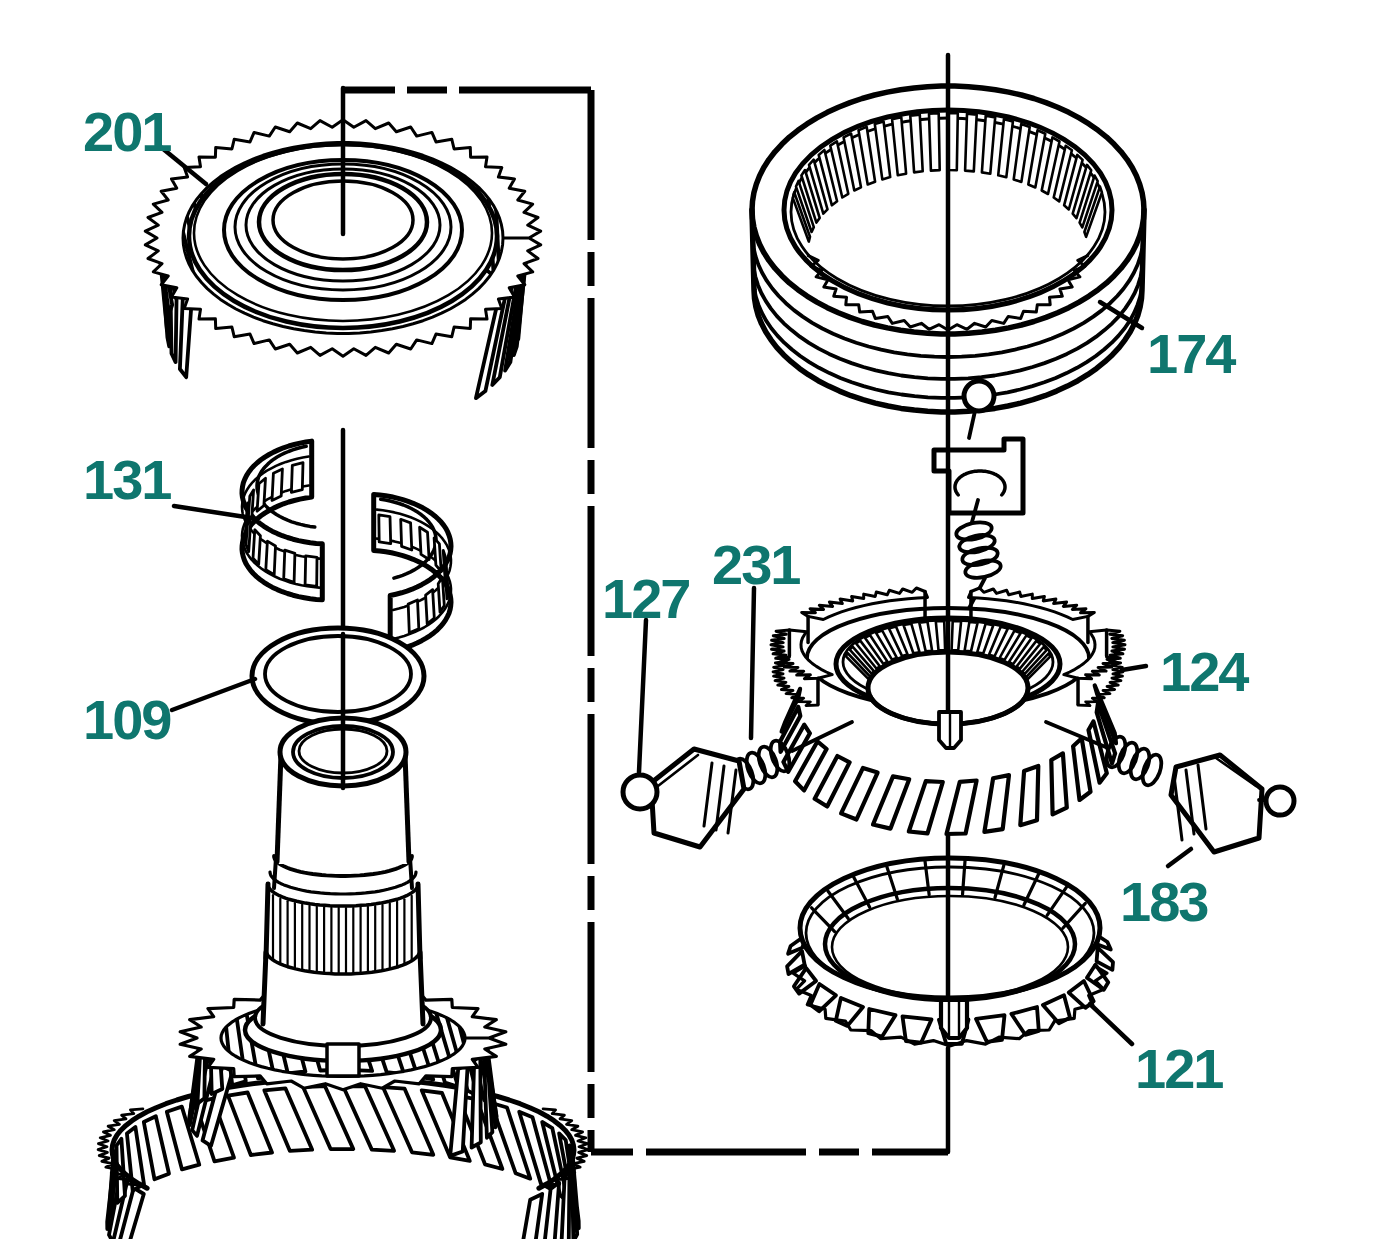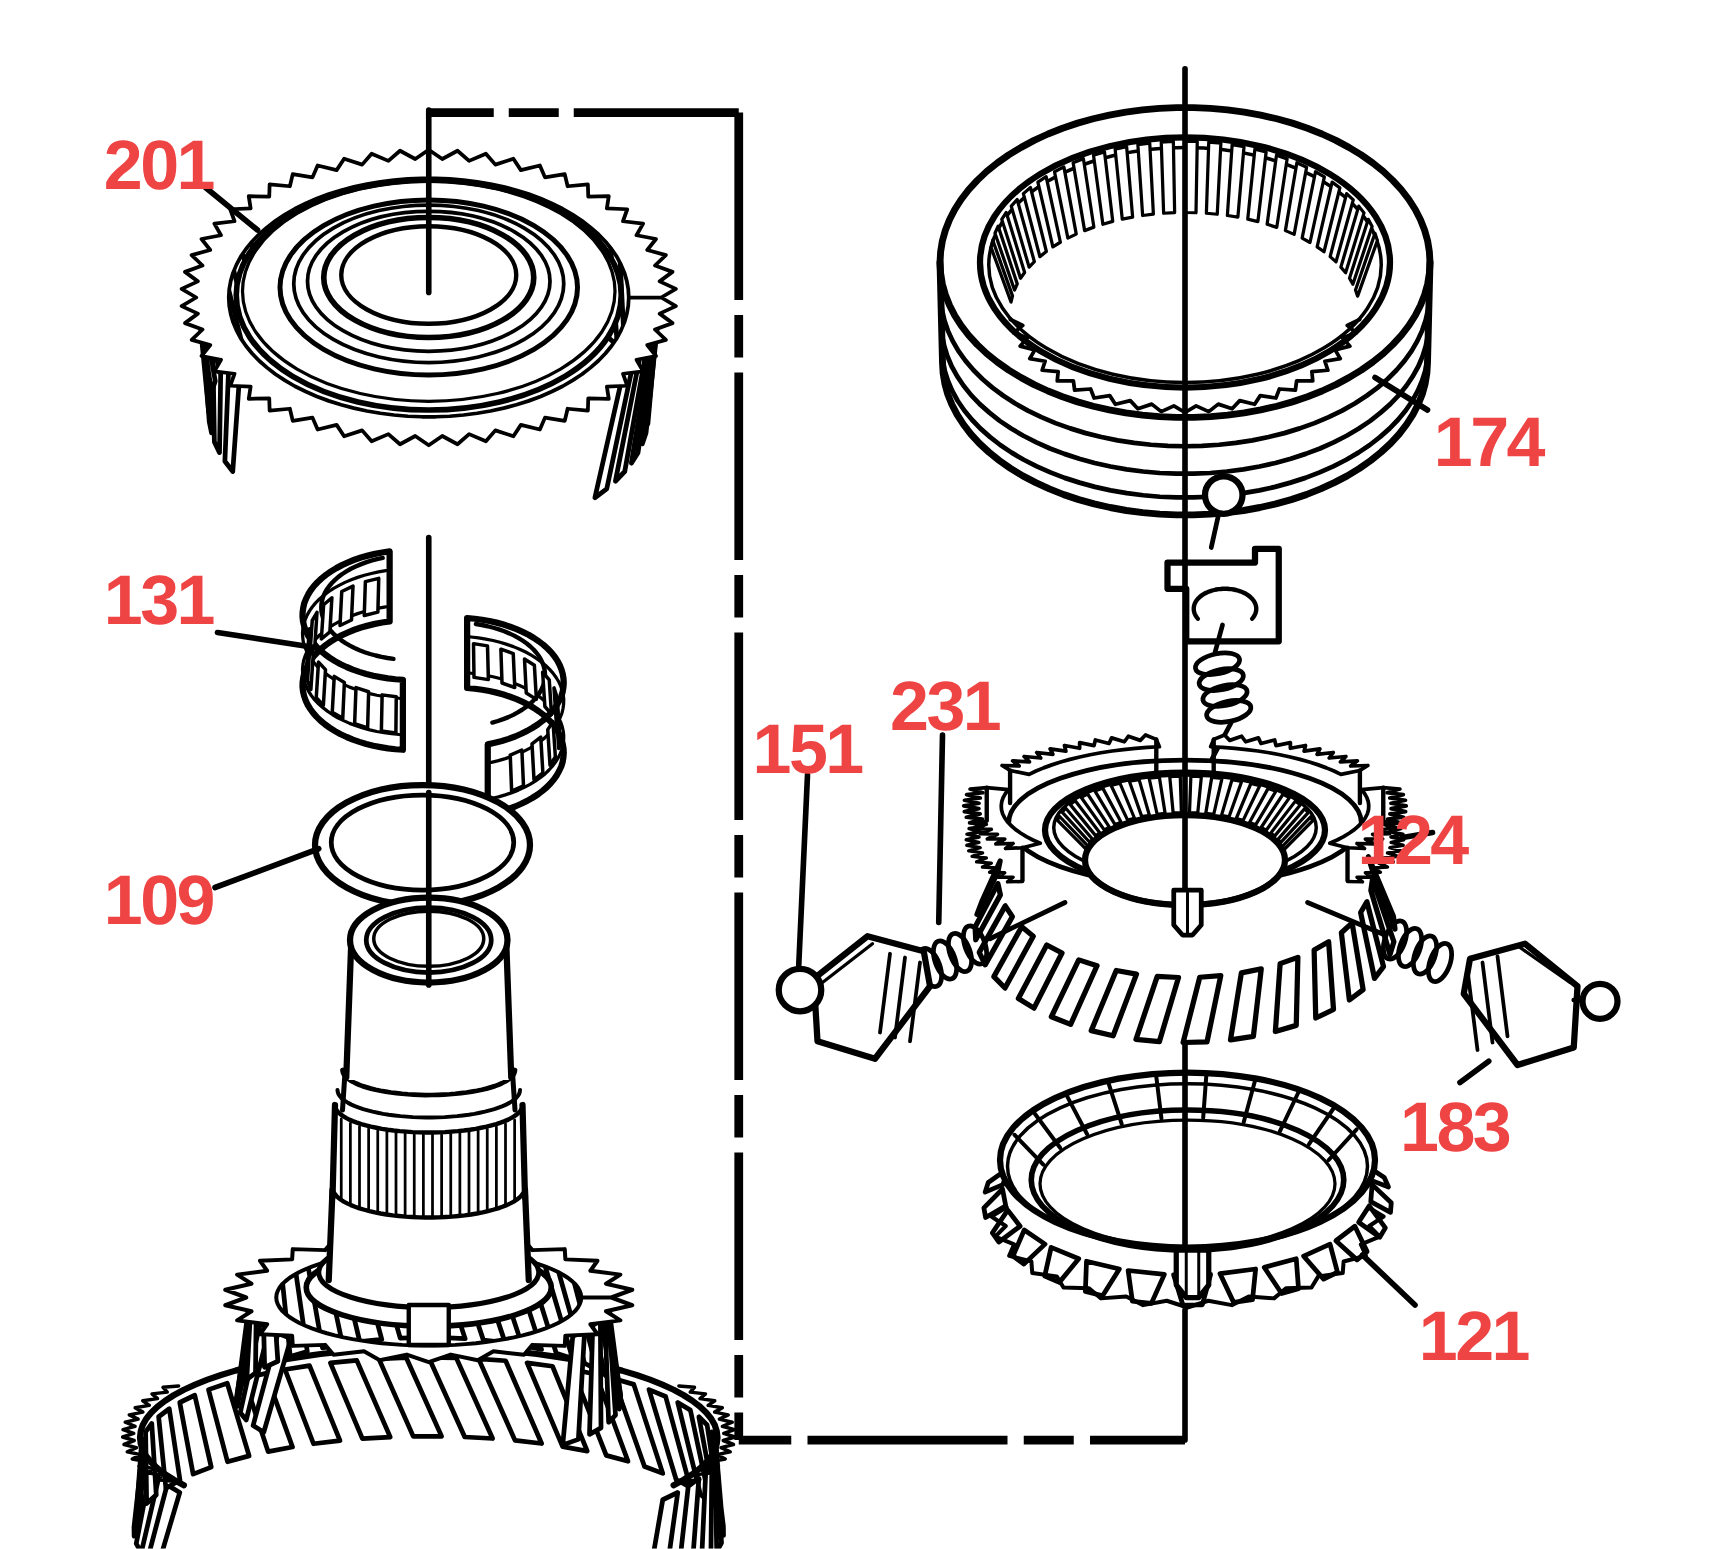--- a/index.html
+++ b/index.html
@@ -1,20 +1,20 @@
 <!DOCTYPE html>
 <html><head>
 <meta charset="utf-8">
 <style>
   html,body{margin:0;padding:0;background:#fff;}
   #stage{position:relative;width:1375px;height:1239px;background:#fff;overflow:hidden;
          font-family:"Liberation Sans", sans-serif;}
   #dwg{position:absolute;left:0;top:0;}
   .plabel{position:absolute;font-weight:bold;font-size:56px;letter-spacing:-2px;
-          color:#ef4444;line-height:1;white-space:nowrap;user-select:none;}
+          color:#0f766e;line-height:1;white-space:nowrap;user-select:none;}
 </style>
 </head>
 <body>
 
 <div id="stage">
   <svg id="dwg" width="1375" height="1239" viewBox="0 0 1375 1239">
       <path d="M191.5,303.1L182.9,295.1L179.9,369.0L186.2,377.2Z" fill="#ffffff" stroke="#000000" stroke-width="3.8" stroke-linejoin="round" stroke-linecap="round"></path>
       <path d="M176.7,288.2L170.3,279.5L171.5,353.5L175.6,362.1Z" fill="#ffffff" stroke="#000000" stroke-width="3.8" stroke-linejoin="round" stroke-linecap="round"></path>
       <path d="M166.1,272.2L162.1,263.0L167.4,337.3L169.2,346.3Z" fill="#ffffff" stroke="#000000" stroke-width="3.8" stroke-linejoin="round" stroke-linecap="round"></path>
       <path d="M159.8,255.3L158.3,245.9L167.7,321.0L167.0,330.0Z" fill="#ffffff" stroke="#000000" stroke-width="3.8" stroke-linejoin="round" stroke-linecap="round"></path>
@@ -342,18 +342,18 @@
       <line x1="754" y1="588" x2="751" y2="738" stroke="#000000" stroke-width="4.5" stroke-linecap="round"></line>
       <line x1="1146" y1="666" x2="1122" y2="670" stroke="#000000" stroke-width="4.5" stroke-linecap="round"></line>
       <line x1="1168" y1="866" x2="1191" y2="849" stroke="#000000" stroke-width="4.5" stroke-linecap="round"></line>
       <line x1="1132" y1="1044" x2="1090" y2="1004" stroke="#000000" stroke-width="4.5" stroke-linecap="round"></line>
     </svg>
 
   <div class="plabel" style="left:83px;top:104px">201</div>
   <div class="plabel" style="left:83px;top:452px">131</div>
   <div class="plabel" style="left:83px;top:692px">109</div>
   <div class="plabel" style="left:1147px;top:326px">174</div>
-  <div class="plabel" style="left:602px;top:571px">151</div>
+  <div class="plabel" style="left:602px;top:571px">127</div>
   <div class="plabel" style="left:712px;top:537px">231</div>
-  <div class="plabel" style="left:1086px;top:644px">124</div>
+  <div class="plabel" style="left:1160px;top:644px">124</div>
   <div class="plabel" style="left:1120px;top:874px">183</div>
   <div class="plabel" style="left:1135px;top:1041px">121</div>
 </div>
 
 </body></html>

